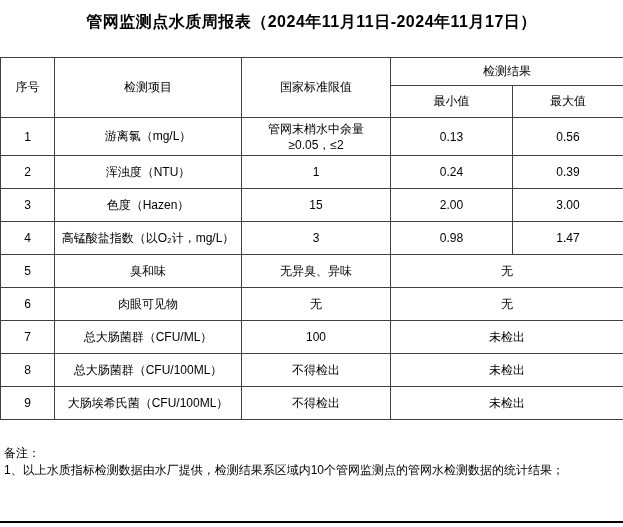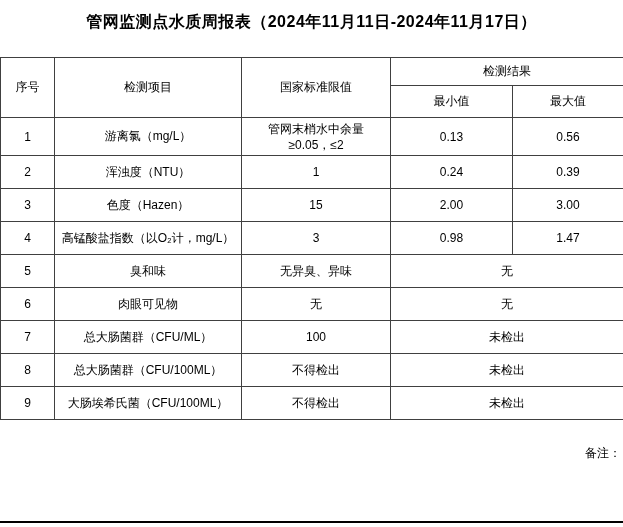--- a/index.html
+++ b/index.html
@@ -51,21 +51,21 @@
   tr.row { height: 33px; }
   td.cell-item { white-space: nowrap; padding: 1px 2px; margin-left: 18px; }
   td.cell-limit { padding: 1px 9px; line-height: 16px; }
   .notes {
     position: absolute;
     top: 445px;
     left: 4px;
     right: 2px;
     font-size: 12px;
     line-height: 17px;
-    text-align: right;
+    text-align: left;
     white-space: nowrap;
   }
   .bottom-rule {
     position: absolute;
     top: 521px;
     left: 0;
     width: 623px;
     height: 2px;
     background: #000000;
   }
@@ -154,17 +154,18 @@
         <td>9</td>
         <td class="cell-item">大肠埃希氏菌（CFU/100ML）</td>
         <td class="cell-limit">不得检出</td>
         <td colspan="2">未检出</td>
       </tr>
     </tbody>
   </table>
 
   <div class="notes">
     <div>备注：</div>
+    <div>1、以上水质指标检测数据由水厂提供，检测结果系区域内10个管网监测点的管网水检测数据的统计结果；</div>
   </div>
 
   <div class="bottom-rule"></div>
 
 </div>
 
 </body></html>

